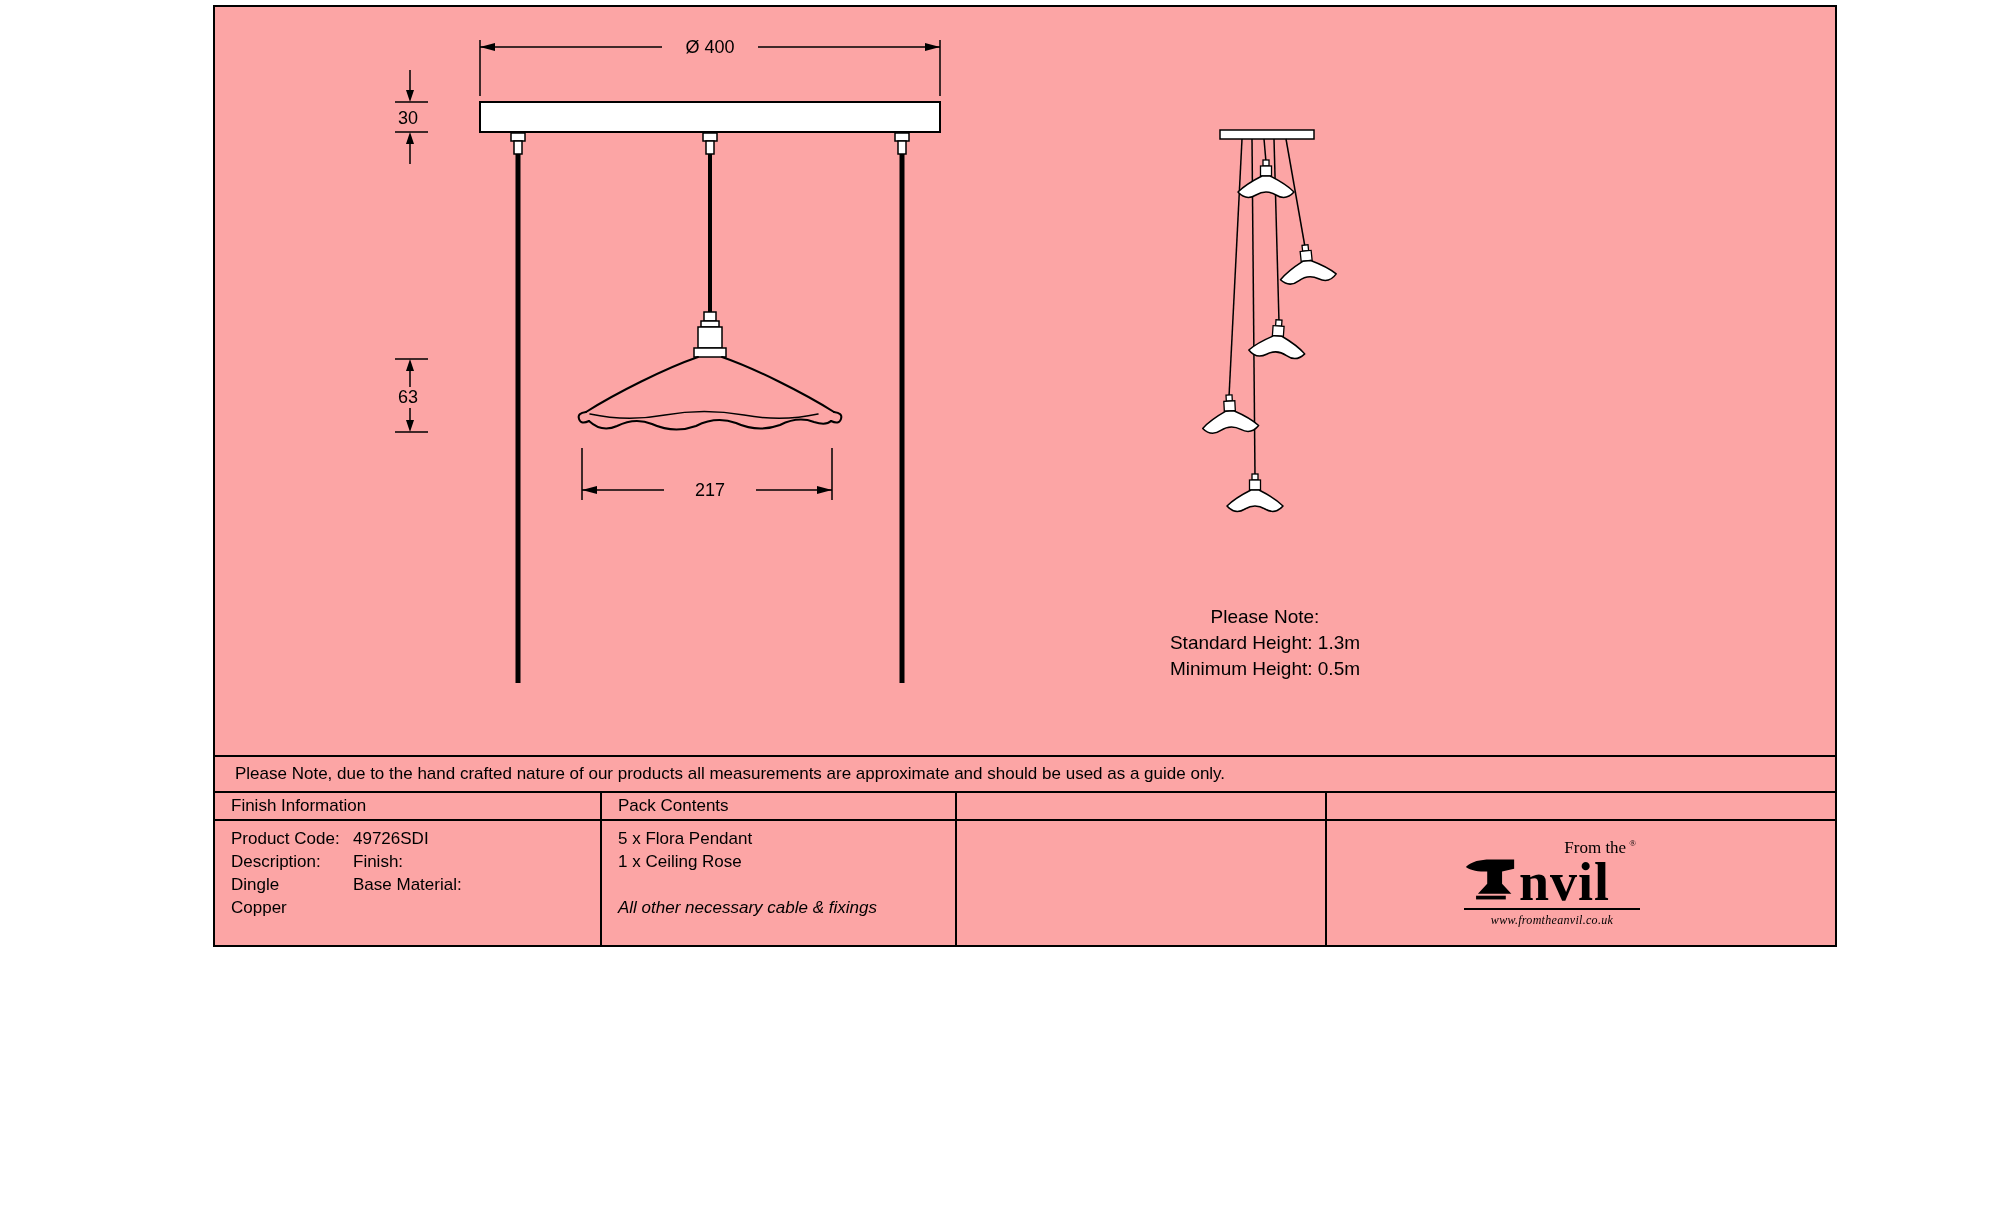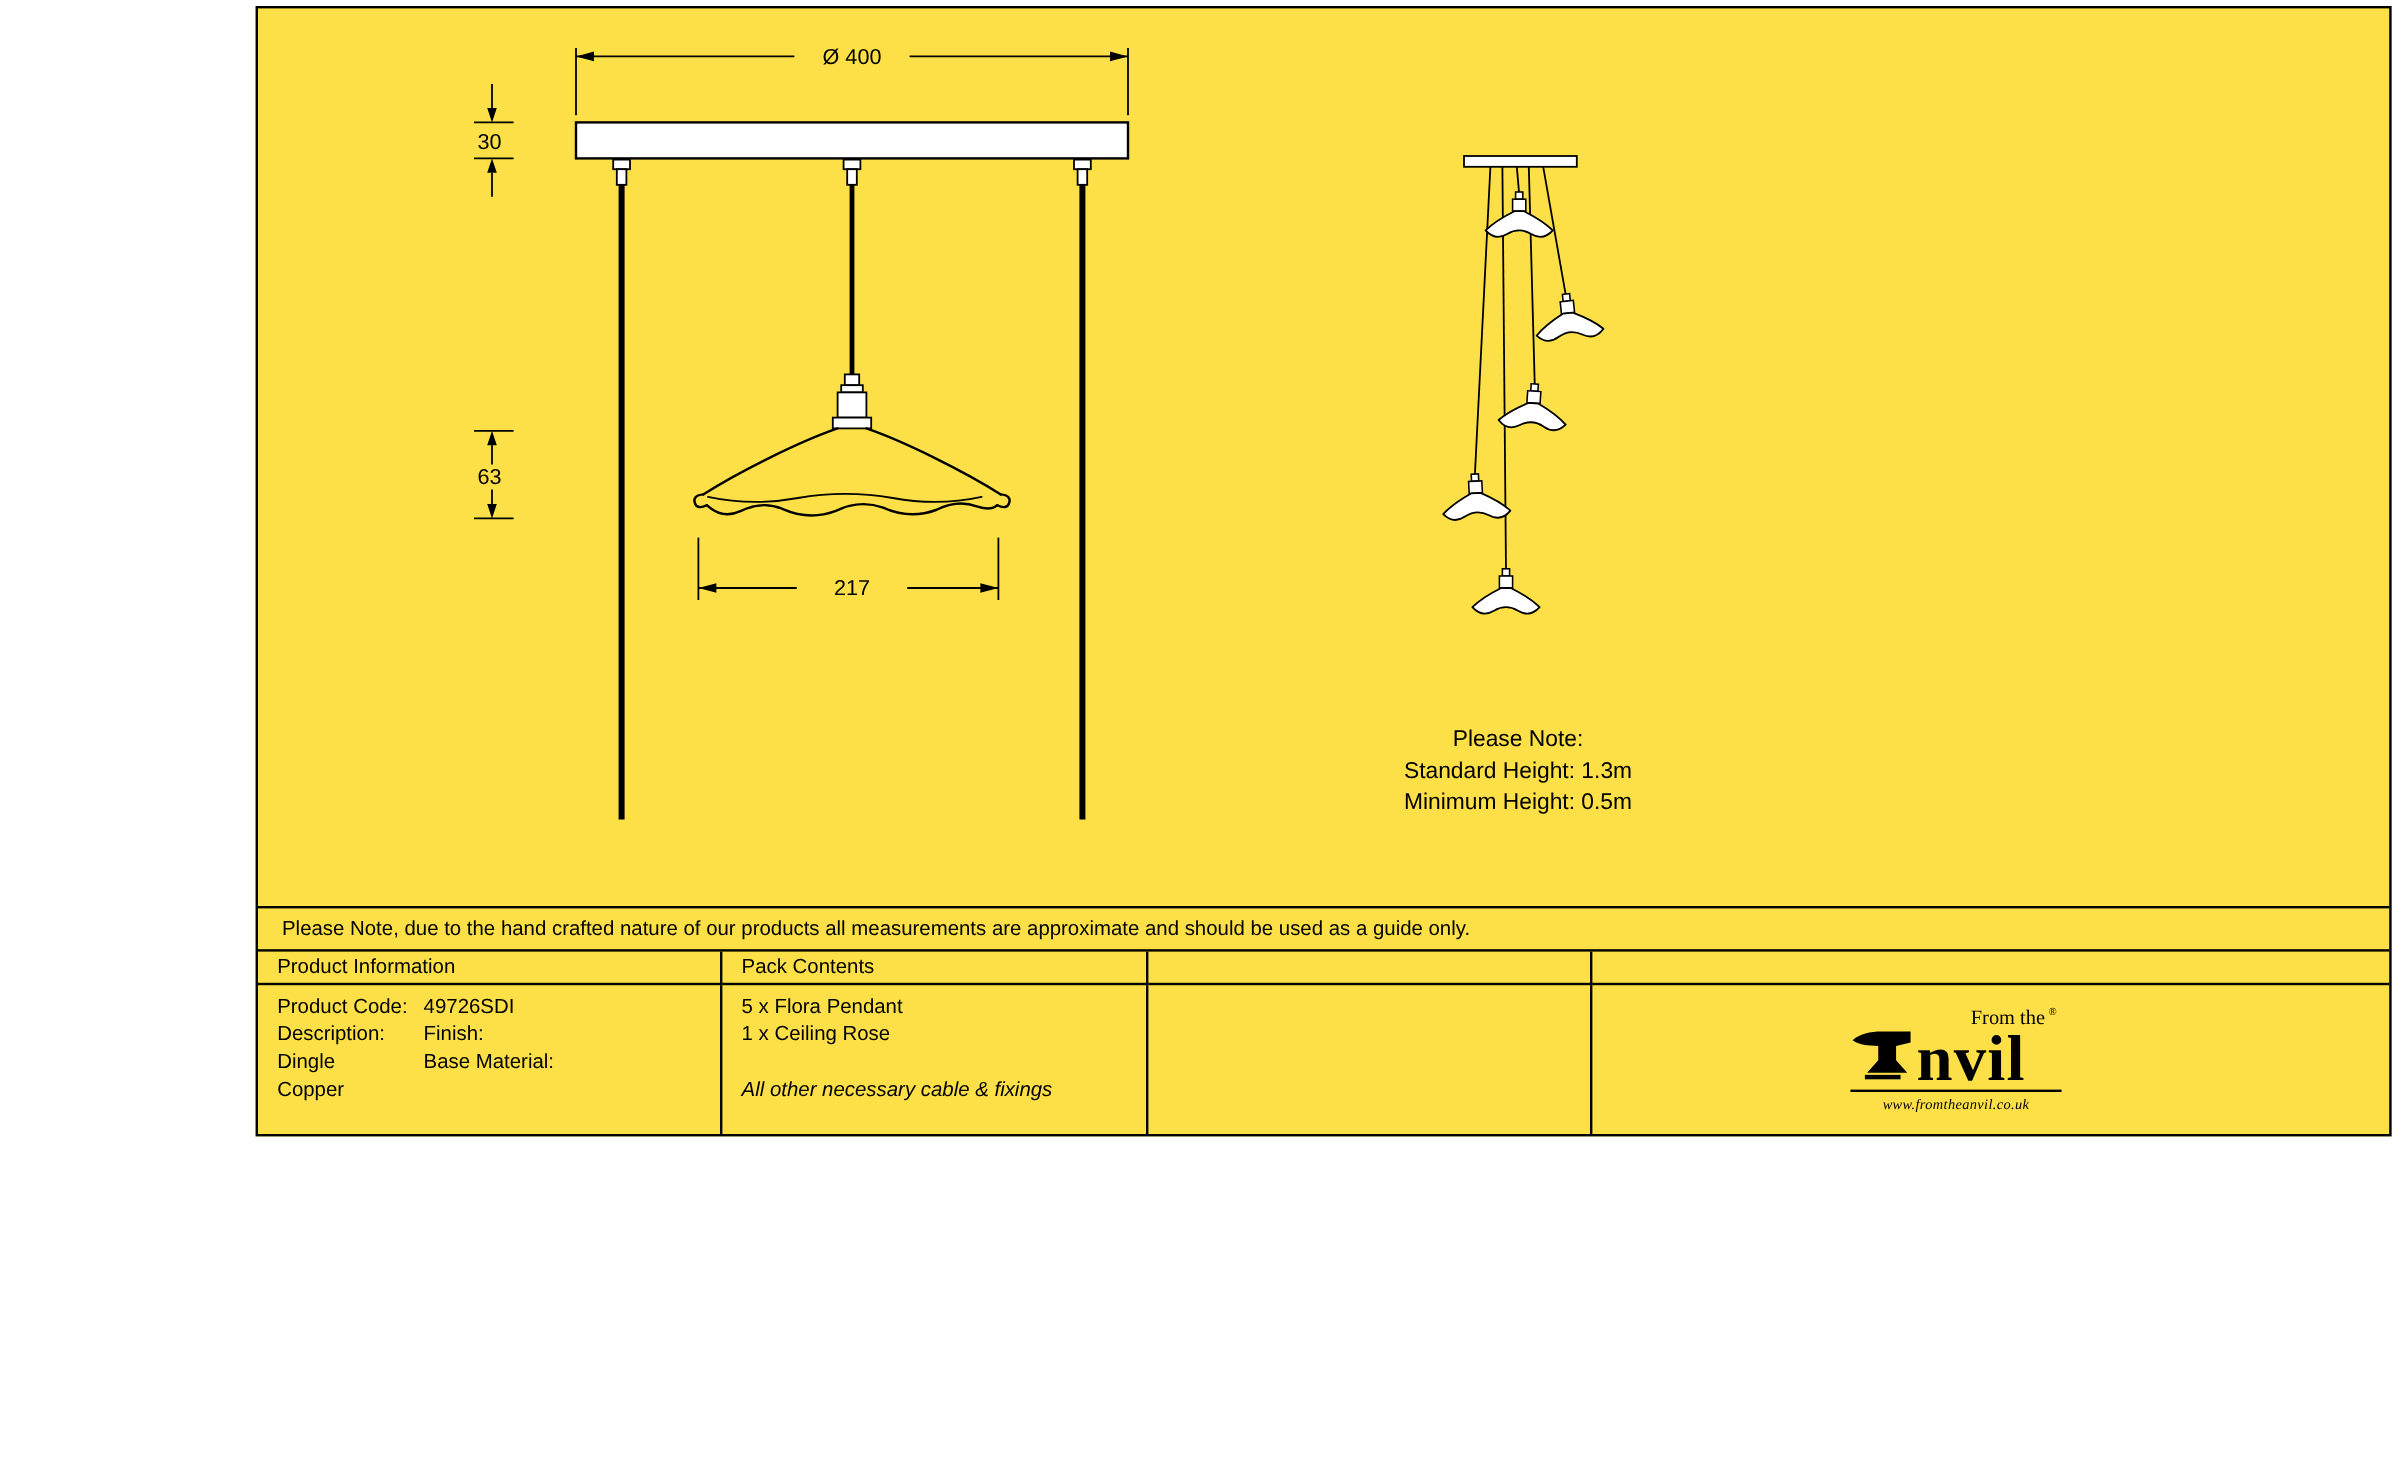--- a/index.html
+++ b/index.html
@@ -3,22 +3,22 @@
 <meta charset="utf-8">
 <style>
   * { margin:0; padding:0; box-sizing:border-box; }
   html,body { background:#fff; }
   body {
     width:2005px; height:1217px; position:relative;
     font-family:"Liberation Sans", sans-serif; color:#000;
     -webkit-font-smoothing:antialiased;
   }
   .frame {
-    position:absolute; left:213px; top:5px; width:1780px; height:942px;
-    border:2px solid #000; background:#fde047;
+    position:absolute; left:213px; top:5px; width:1624px; height:942px;
+    border:2px solid #000; background:#fca5a5;
   }
   .drawing-svg { position:absolute; left:0; top:0; display:block; }
   .dim { font:18px "Liberation Sans", sans-serif; fill:#000; stroke:none; }
 
   .note-block {
     position:absolute; left:895px; top:597px; width:310px;
     text-align:center; font-size:19px; line-height:26px;
   }
 
   .disclaimer-row {
@@ -175,21 +175,21 @@
     <div>Minimum Height: 0.5m</div>
   </div>
 
   <div class="disclaimer-row">
     <span>Please Note, due to the hand crafted nature of our products all measurements are approximate and should be used as a guide only.</span>
   </div>
 
   <div class="info-table">
 
     <div class="cell hdr">
-      <span>Product Information</span>
+      <span>Finish Information</span>
     </div>
     <div class="cell hdr">
       <span>Pack Contents</span>
     </div>
     <div class="cell hdr"></div>
     <div class="cell hdr last"></div>
 
     <div class="cell body-cell">
       <div class="pi-grid">
         <div>Product Code:</div>

